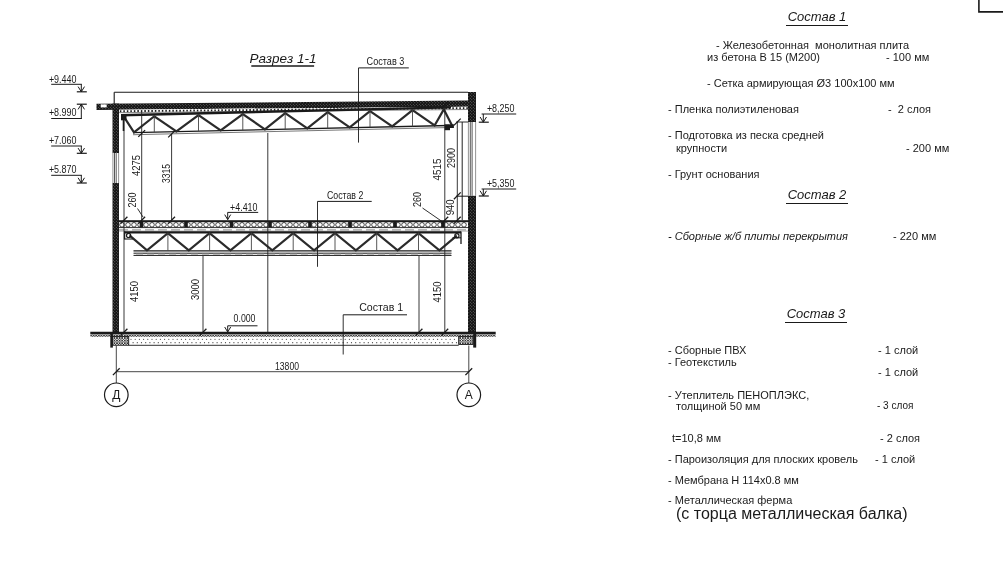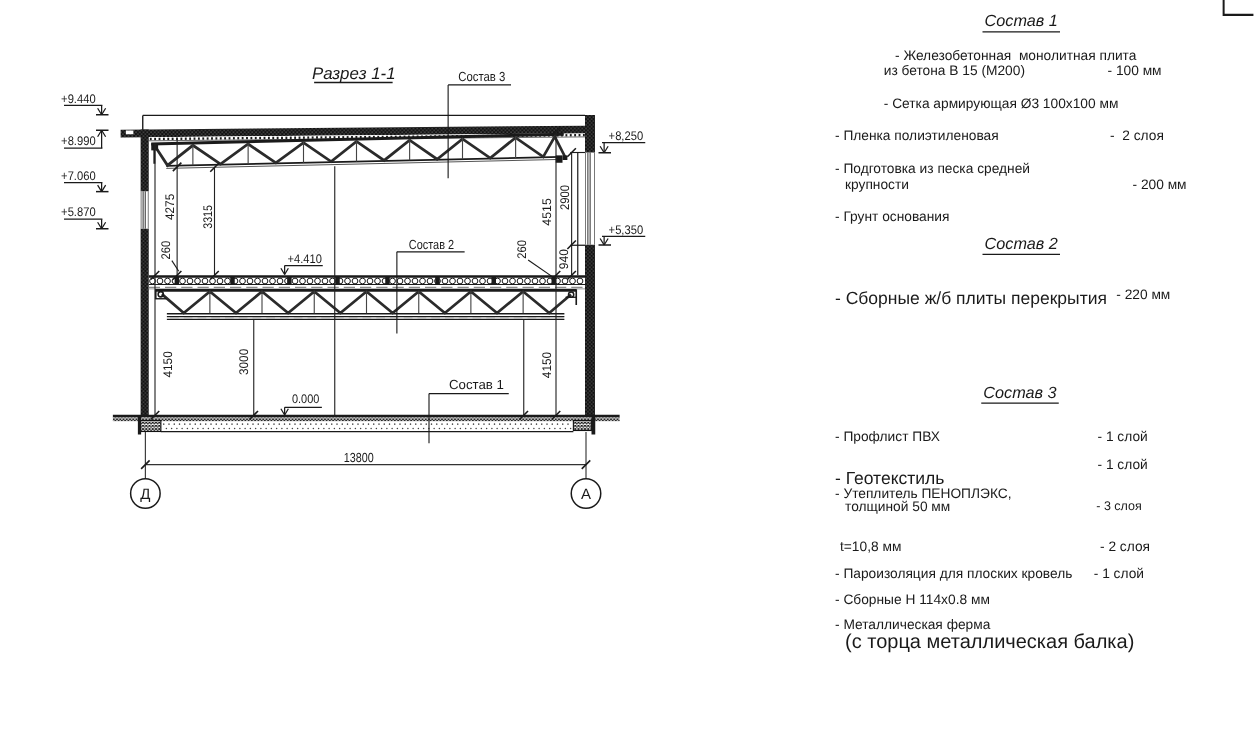--- a/index.html
+++ b/index.html
@@ -516,29 +516,29 @@
 <div style="position:absolute;left:676px;top:51px;font-size:11px;white-space:nowrap;margin-left:31px;">из бетона В 15 (М200)</div>
 <div style="position:absolute;left:886px;top:51px;font-size:11px;white-space:nowrap;">- 100 мм</div>
 <div style="position:absolute;left:668px;top:77px;font-size:11px;white-space:nowrap;margin-left:39px;">- Сетка армирующая Ø3 100х100 мм</div>
 <div style="position:absolute;left:668px;top:103.3px;font-size:11px;white-space:nowrap;">- Пленка полиэтиленовая</div>
 <div style="position:absolute;left:888px;top:103.3px;font-size:11px;white-space:nowrap;">-&nbsp; 2 слоя</div>
 <div style="position:absolute;left:668px;top:129.4px;font-size:11px;white-space:nowrap;">- Подготовка из песка средней</div>
 <div style="position:absolute;left:676px;top:142.2px;font-size:11px;white-space:nowrap;">крупности</div>
 <div style="position:absolute;left:884px;top:142.2px;font-size:11px;white-space:nowrap;margin-left:22px;">- 200 мм</div>
 <div style="position:absolute;left:668px;top:168px;font-size:11px;white-space:nowrap;">- Грунт основания</div>
 <div style="position:absolute;left:757px;top:186.8px;width:120px;text-align:center;font-size:13px;font-style:italic;white-space:nowrap;"><span style="border-bottom:1.1px solid #1a1a1a;padding:0 2px 1px 2px;">Состав 2</span></div>
-<div style="position:absolute;left:668px;top:229.7px;font-size:14px;white-space:nowrap;">- Сборные ж/б плиты перекрытия</div>
+<div style="position:absolute;left:668px;top:229.7px;font-size:11px;white-space:nowrap;font-style:italic;">- Сборные ж/б плиты перекрытия</div>
 <div style="position:absolute;left:893px;top:229.7px;font-size:11px;white-space:nowrap;">- 220 мм</div>
 <div style="position:absolute;left:756px;top:305.8px;width:120px;text-align:center;font-size:13px;font-style:italic;white-space:nowrap;"><span style="border-bottom:1.1px solid #1a1a1a;padding:0 2px 1px 2px;">Состав 3</span></div>
-<div style="position:absolute;left:668px;top:344px;font-size:11px;white-space:nowrap;">- Профлист ПВХ</div>
+<div style="position:absolute;left:668px;top:344px;font-size:11px;white-space:nowrap;">- Сборные ПВХ</div>
 <div style="position:absolute;left:878px;top:344px;font-size:11px;white-space:nowrap;">- 1 слой</div>
-<div style="position:absolute;left:668px;top:374px;font-size:14px;white-space:nowrap;">- Геотекстиль</div>
+<div style="position:absolute;left:668px;top:356px;font-size:11px;white-space:nowrap;">- Геотекстиль</div>
 <div style="position:absolute;left:878px;top:366.2px;font-size:11px;white-space:nowrap;">- 1 слой</div>
 <div style="position:absolute;left:668px;top:389.2px;font-size:11px;white-space:nowrap;">- Утеплитель ПЕНОПЛЭКС,</div>
 <div style="position:absolute;left:676px;top:400.3px;font-size:11px;white-space:nowrap;">толщиной 50 мм</div>
 <div style="position:absolute;left:877px;top:400.3px;font-size:10px;white-space:nowrap;">- 3 слоя</div>
 <div style="position:absolute;left:672px;top:432px;font-size:11px;white-space:nowrap;">t=10,8 мм</div>
 <div style="position:absolute;left:880px;top:432px;font-size:11px;white-space:nowrap;">- 2 слоя</div>
 <div style="position:absolute;left:668px;top:453px;font-size:11px;white-space:nowrap;">- Пароизоляция для плоских кровель</div>
 <div style="position:absolute;left:875px;top:453px;font-size:11px;white-space:nowrap;">- 1 слой</div>
-<div style="position:absolute;left:668px;top:474.3px;font-size:11px;white-space:nowrap;">- Сборные Н 114х0.8 мм</div>
+<div style="position:absolute;left:668px;top:474.3px;font-size:11px;white-space:nowrap;">- Мембрана Н 114х0.8 мм</div>
 <div style="position:absolute;left:668px;top:494.4px;font-size:11px;white-space:nowrap;text-align:right;">- Металлическая ферма</div>
 <div style="position:absolute;left:676px;top:505px;font-size:16px;white-space:nowrap;text-align:right;">(с торца металлическая балка)</div>
 </div>
 </body></html>

